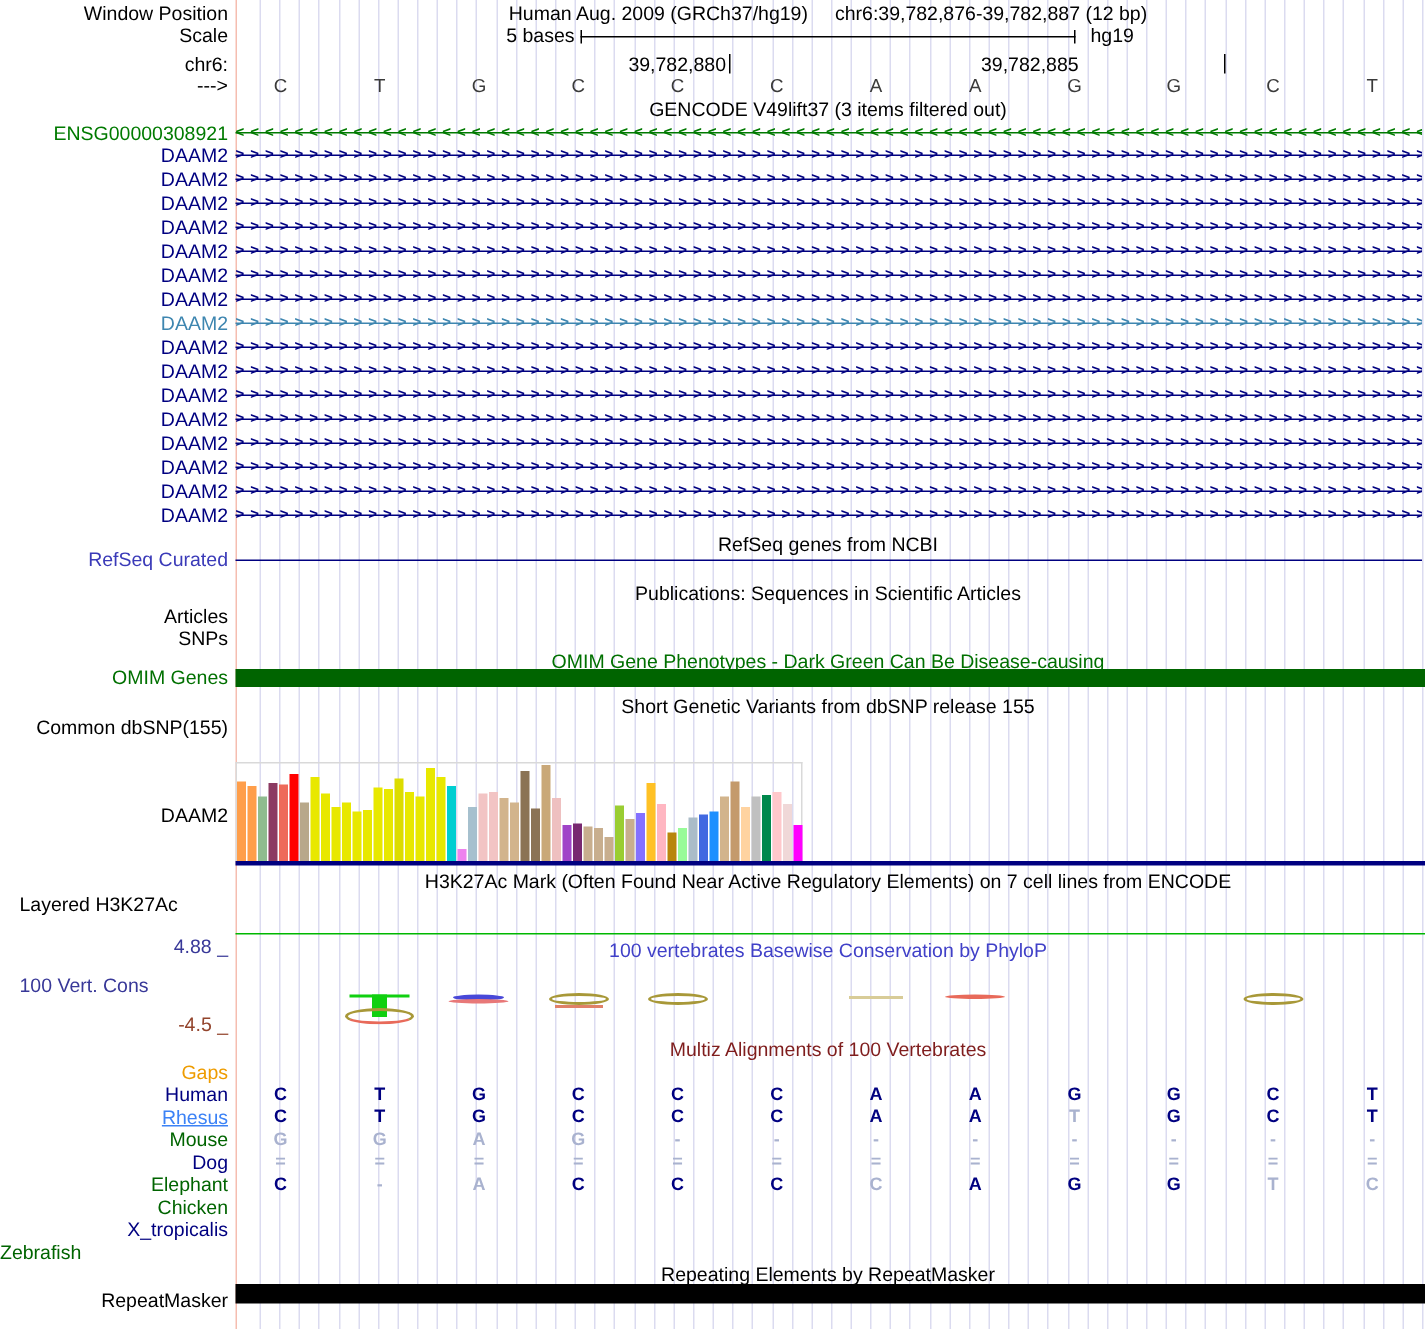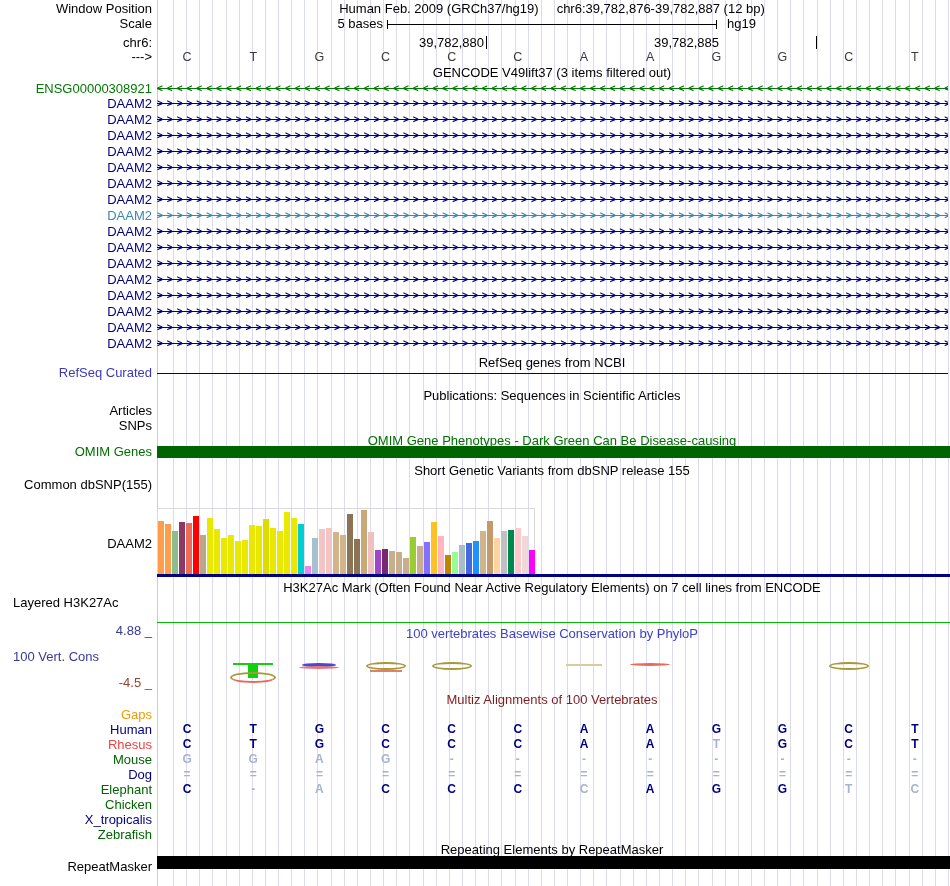--- a/index.html
+++ b/index.html
@@ -90,21 +90,21 @@
       <div style="position: absolute; left: 895.425px; top: 0px; width: 1px; height: 886px; background: rgb(219, 219, 240);"></div>
       <div style="position: absolute; left: 908.56px; top: 0px; width: 1px; height: 886px; background: rgb(219, 219, 240);"></div>
       <div style="position: absolute; left: 921.695px; top: 0px; width: 1px; height: 886px; background: rgb(219, 219, 240);"></div>
       <div style="position: absolute; left: 934.83px; top: 0px; width: 1px; height: 886px; background: rgb(219, 219, 240);"></div>
       <div style="position: absolute; left: 947.965px; top: 0px; width: 1px; height: 886px; background: rgb(219, 219, 240);"></div>
     </div>
   <div class="abs" id="guideline" style="left: 157px; top: 0px; width: 1px; height: 886px; background-color: rgb(245, 189, 176);"></div>
 
   <div class="label" style="top:2px">Window Position</div>
   <div class="hdr-center">
-    <span>Human Feb. 2009 (GRCh37/hg19)</span>
+    <span>Human Aug. 2009 (GRCh37/hg19)</span>
     <span>chr6:39,782,876-39,782,887 (12 bp)</span>
   </div>
 
   <div class="label" style="top:17px">Scale</div>
   <div class="abs" style="left:155px;top:17px;width:228px;text-align:right;height:14px;line-height:14px">5 bases</div>
   <div class="hline" style="left:387px;top:24px;width:330px"></div>
   <div class="vline" style="left:387px;top:20px;height:9px"></div>
   <div class="vline" style="left:716px;top:20px;height:9px"></div>
   <div class="abs" style="left:727px;top:17px;height:14px;line-height:14px">hg19</div>
 
@@ -310,21 +310,21 @@
         <span style="width: 66.17px; text-align: center; display: inline-block; color: rgb(0, 0, 128);">C</span>
         <span style="width: 66.17px; text-align: center; display: inline-block; color: rgb(0, 0, 128);">C</span>
         <span style="width: 66.17px; text-align: center; display: inline-block; color: rgb(0, 0, 128);">C</span>
         <span style="width: 66.17px; text-align: center; display: inline-block; color: rgb(0, 0, 128);">A</span>
         <span style="width: 66.17px; text-align: center; display: inline-block; color: rgb(0, 0, 128);">A</span>
         <span style="width: 66.17px; text-align: center; display: inline-block; color: rgb(0, 0, 128);">G</span>
         <span style="width: 66.17px; text-align: center; display: inline-block; color: rgb(0, 0, 128);">G</span>
         <span style="width: 66.17px; text-align: center; display: inline-block; color: rgb(0, 0, 128);">C</span>
         <span style="width: 66.17px; text-align: center; display: inline-block; color: rgb(0, 0, 128);">T</span>
       </div>
-      <div style="position: absolute; left: 0px; top: 737px; width: 152px; height: 15px; line-height: 15px; text-align: right; color: #ef4444; white-space: nowrap;">Rhesus</div>
+      <div style="position: absolute; left: 0px; top: 737px; width: 152px; height: 15px; line-height: 15px; text-align: right; color: #3b82f6; white-space: nowrap; text-decoration: underline;">Rhesus</div>
       <div class=" alignrow" style="position: absolute; left: 154px; top: 737px; width: 794px; display: flex;">
         <span style="width: 66.17px; text-align: center; display: inline-block; color: rgb(0, 0, 128);">C</span>
         <span style="width: 66.17px; text-align: center; display: inline-block; color: rgb(0, 0, 128);">T</span>
         <span style="width: 66.17px; text-align: center; display: inline-block; color: rgb(0, 0, 128);">G</span>
         <span style="width: 66.17px; text-align: center; display: inline-block; color: rgb(0, 0, 128);">C</span>
         <span style="width: 66.17px; text-align: center; display: inline-block; color: rgb(0, 0, 128);">C</span>
         <span style="width: 66.17px; text-align: center; display: inline-block; color: rgb(0, 0, 128);">C</span>
         <span style="width: 66.17px; text-align: center; display: inline-block; color: rgb(0, 0, 128);">A</span>
         <span style="width: 66.17px; text-align: center; display: inline-block; color: rgb(0, 0, 128);">A</span>
         <span style="width: 66.17px; text-align: center; display: inline-block; color: rgb(169, 178, 207);">T</span>
@@ -372,20 +372,20 @@
         <span style="width: 66.17px; text-align: center; display: inline-block; color: rgb(0, 0, 128);">C</span>
         <span style="width: 66.17px; text-align: center; display: inline-block; color: rgb(169, 178, 207);">C</span>
         <span style="width: 66.17px; text-align: center; display: inline-block; color: rgb(0, 0, 128);">A</span>
         <span style="width: 66.17px; text-align: center; display: inline-block; color: rgb(0, 0, 128);">G</span>
         <span style="width: 66.17px; text-align: center; display: inline-block; color: rgb(0, 0, 128);">G</span>
         <span style="width: 66.17px; text-align: center; display: inline-block; color: rgb(169, 178, 207);">T</span>
         <span style="width: 66.17px; text-align: center; display: inline-block; color: rgb(169, 178, 207);">C</span>
       </div>
       <div style="position: absolute; left: 0px; top: 797px; width: 152px; height: 15px; line-height: 15px; text-align: right; color: rgb(0, 100, 0); white-space: nowrap;">Chicken</div>
       <div style="position: absolute; left: 0px; top: 812px; width: 152px; height: 15px; line-height: 15px; text-align: right; color: rgb(0, 0, 128); white-space: nowrap;">X_tropicalis</div>
-      <div style="position: absolute; left: 0px; top: 827px; width: 152px; height: 15px; line-height: 15px; text-align: right; color: rgb(0, 100, 0); white-space: nowrap;">Zebrafish</div>
+      <div style="position: absolute; left: 0px; top: 827px; width: 152px; height: 15px; line-height: 15px; text-align: left; color: rgb(0, 100, 0); white-space: nowrap;">Zebrafish</div>
     </div>
 
   <div class="title" style="top:843px">Repeating Elements by RepeatMasker</div>
   <div class="label" style="top:860px">RepeatMasker</div>
   <div class="abs" style="left: 157px; top: 856px; width: 793px; height: 13px; background-color: rgb(0, 0, 0);"></div>
 
 </div>
 
 </body></html>

